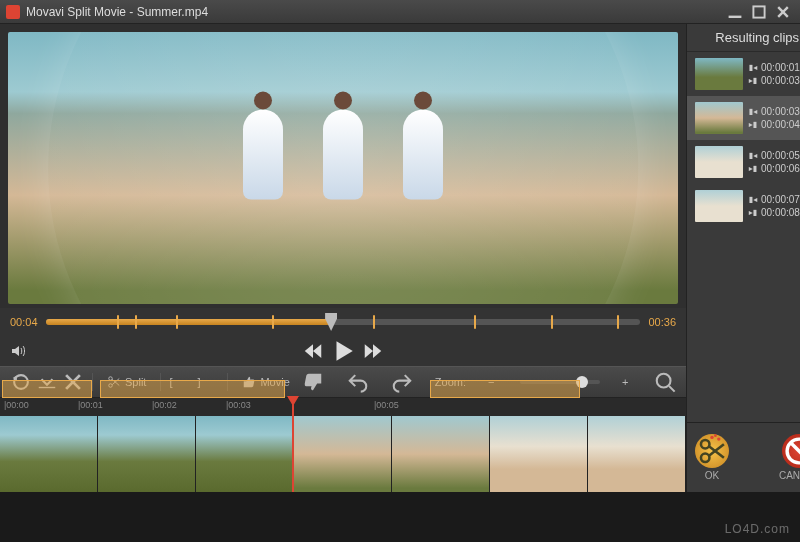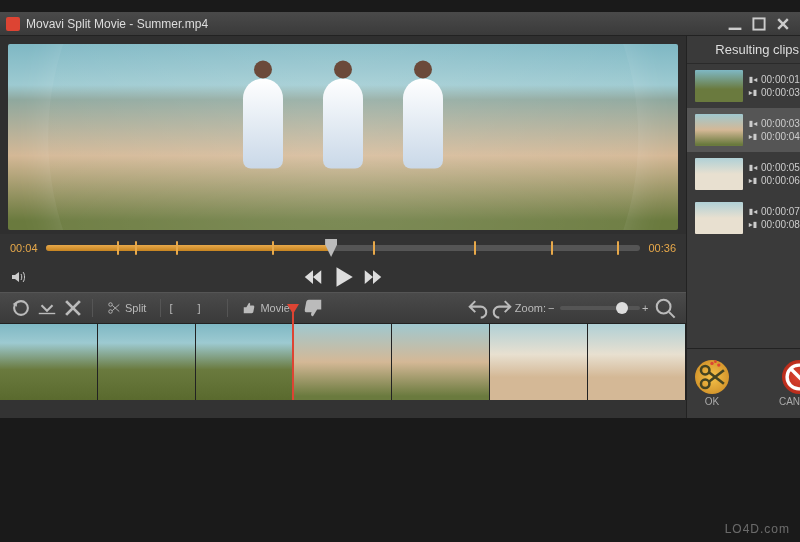--- a/index.html
+++ b/index.html
@@ -1,18 +1,18 @@
 <!DOCTYPE html>
 <html><head>
 <meta charset="utf-8">
 <style>
 * { margin: 0; padding: 0; box-sizing: border-box; }
 body { font-family: Arial, sans-serif; background: #1a1a1a; width: 800px; height: 542px; overflow: hidden; color: #ccc; font-size: 11px; }
 
-.window { width: 800px; height: 406px; background: #3a3a3a; display: flex; flex-direction: column; margin-top: 12px; }
+.window { width: 800px; height: 492px; background: #3a3a3a; display: flex; flex-direction: column; }
 
 .titlebar { height: 24px; background: linear-gradient(#4a4a4a, #3a3a3a); display: flex; align-items: center; padding: 0 6px; border-bottom: 1px solid #222; }
 .app-icon { width: 14px; height: 14px; background: #d43; border-radius: 2px; margin-right: 6px; }
 .title-text { flex: 1; color: #ddd; font-size: 12px; }
 .win-controls { display: flex; gap: 2px; }
 .win-btn { width: 22px; height: 16px; display: flex; align-items: center; justify-content: center; color: #ccc; font-size: 10px; cursor: pointer; }
 
 .content { flex: 1; display: flex; }
 
 .main-area { flex: 1; display: flex; flex-direction: column; background: #eab308; }
@@ -35,21 +35,21 @@
 .volume-icon { width: 16px; height: 16px; color: #ccc; }
 .play-controls { display: flex; gap: 6px; margin: 0 auto; align-items: center; position: absolute; left: 50%; transform: translateX(-50%); }
 .pc-btn { width: 22px; height: 22px; display: flex; align-items: center; justify-content: center; color: #ddd; cursor: pointer; }
 .pc-btn.play { width: 26px; height: 26px; }
 
 .toolbar { height: 32px; background: linear-gradient(#4a4a4a, #3a3a3a); display: flex; align-items: center; padding: 0 10px; gap: 6px; border-top: 1px solid #555; border-bottom: 1px solid #222; position: relative; }
 .tb-group { display: flex; gap: 4px; align-items: center; }
 .tb-btn { width: 22px; height: 22px; display: flex; align-items: center; justify-content: flex-start; color: #bbb; cursor: pointer; border-radius: 2px; }
 .tb-btn.label { width: auto; padding: 0 6px; gap: 4px; }
 .tb-sep { width: 1px; height: 18px; background: #555; margin: 0 2px; }
-.zoom-area { display: flex; align-items: center; gap: 2px; margin-left: auto; color: #bbb; }
+.zoom-area { display: flex; align-items: center; gap: 22px; margin-left: auto; color: #bbb; }
 .zoom-slider { width: 80px; height: 4px; background: #555; border-radius: 2px; position: relative; }
 .zoom-thumb { position: absolute; right: 12px; top: -4px; width: 12px; height: 12px; background: #ddd; border-radius: 50%; }
 
 .timeline { height: 94px; background: #333; position: relative; }
 .ruler { height: 18px; background: #2a2a2a; position: relative; font-size: 9px; color: #888; }
 .ruler-tick { position: absolute; top: 2px; }
 .thumbs { height: 76px; display: flex; position: relative; }
 .thumb { height: 76px; flex: 0 0 98px; background: linear-gradient(to bottom, #7fb8c4 0%, #9dcad1 25%, #6a7a3e 60%, #5a6a2e 100%); border-right: 1px solid #222; position: relative; }
 .thumb.mid { background: linear-gradient(to bottom, #a0c8cf 0%, #d4b896 50%, #6a7a3e 95%); }
 .thumb.late { background: linear-gradient(to bottom, #b0d0d6 0%, #e8e0d0 40%, #d4b896 70%); }
@@ -235,20 +235,30 @@
           <div class="tb-btn">
               <svg viewBox="0 0 16 16">
                 <circle cx="7" cy="7" r="5" fill="none" stroke="currentColor" stroke-width="1.5"></circle>
                 <line x1="11" y1="11" x2="15" y2="15" stroke="currentColor" stroke-width="1.5"></line>
               </svg>
             </div>
         </div>
       </div>
 
       <div class="timeline">
+        <div class="ruler">
+          <span class="ruler-tick" style="left:4px">|00:00</span>
+          <span class="ruler-tick" style="left:78px">|00:01</span>
+          <span class="ruler-tick" style="left:152px">|00:02</span>
+          <span class="ruler-tick" style="left:226px">|00:03</span>
+          <span class="ruler-tick" style="left:374px">|00:05</span>
+          <div class="tl-region r1"></div>
+          <div class="tl-region r2"></div>
+          <div class="tl-region r3"></div>
+        </div>
         <div class="thumbs">
           <div class="thumb"></div>
           <div class="thumb"></div>
           <div class="thumb"></div>
           <div class="thumb mid"></div>
           <div class="thumb mid"></div>
           <div class="thumb late"></div>
           <div class="thumb late"></div>
           <div class="tl-playhead"></div>
         </div>

